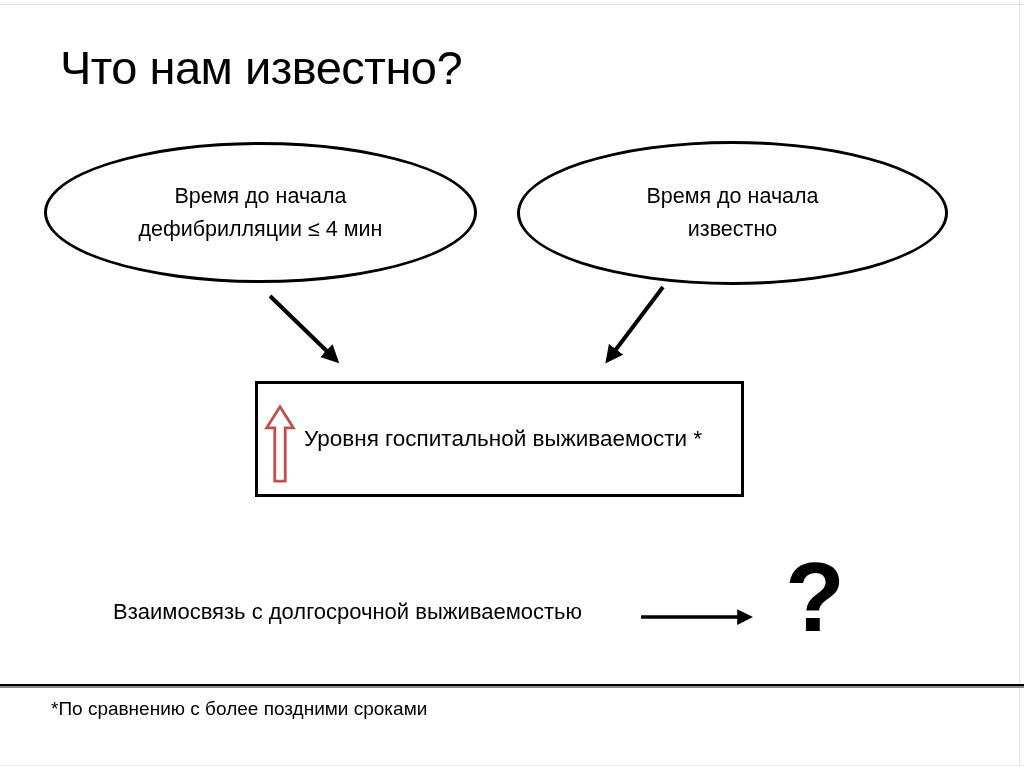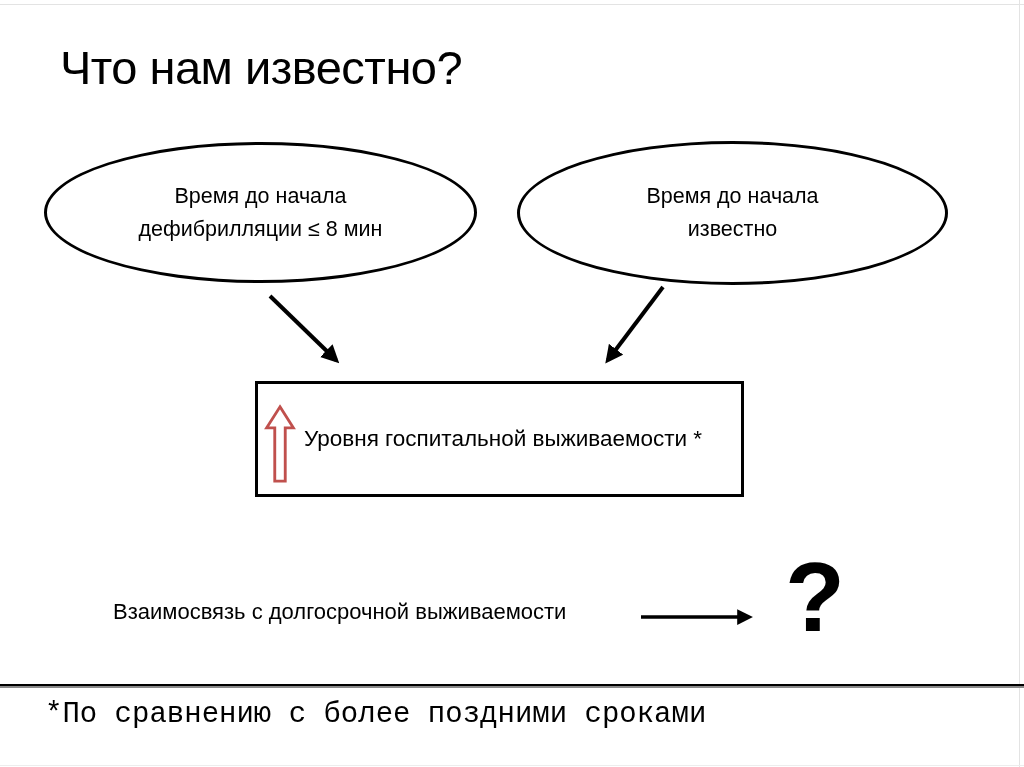--- a/index.html
+++ b/index.html
@@ -98,42 +98,41 @@
   .footnote-divider {
     position: absolute;
     left: 0;
     top: 684px;
     width: 100%;
     height: 4px;
     background: linear-gradient(#000000 0 55%, #8a8a8a 55% 100%);
   }
   .footnote {
     position: absolute;
-    left: 45px;
+    left: 51px;
     top: 698px;
-    font-size: 29px;
+    font-size: 19px;
     white-space: nowrap;
-    font-family: Liberation Mono, monospace;
   }
 </style>
 </head>
 <body>
 
 <div class="slide">
 
   <div class="hairline-top"></div>
   <div class="hairline-right"></div>
   <div class="hairline-bottom"></div>
 
   <div class="title">Что нам известно?</div>
 
   <div class="ellipse ellipse-left">
     <div>
       <span class="line">Время до начала</span>
-      <span class="line">дефибрилляции ≤ 8 мин</span>
+      <span class="line">дефибрилляции ≤ 4 мин</span>
     </div>
   </div>
 
   <div class="ellipse ellipse-right">
     <div>
       <span class="line">Время до начала</span>
       <span class="line">известно</span>
     </div>
   </div>
 
@@ -148,21 +147,21 @@
     <line x1="641" y1="617" x2="749" y2="617" stroke="#000000" stroke-width="3.5" marker-end="url(#ah)"></line>
   </svg>
 
   <div class="outcome-box">
     <svg class="up-arrow-svg" viewBox="0 0 34 84" xmlns="http://www.w3.org/2000/svg">
       <path d="M17,3 L31,25 L22.5,25 L22.5,81 L11.5,81 L11.5,25 L3,25 Z" fill="#ffffff" stroke-width="3" stroke-linejoin="miter" stroke="#C0504D"></path>
     </svg>
     <span class="outcome-label">Уровня госпитальной выживаемости *</span>
   </div>
 
-  <div class="rel-label">Взаимосвязь с долгосрочной выживаемости</div>
+  <div class="rel-label">Взаимосвязь с долгосрочной выживаемостью</div>
 
   <div class="question">?</div>
 
   <div class="footnote-divider"></div>
 
   <div class="footnote">*По сравнению с более поздними сроками</div>
 
 </div>
 
 </body></html>

